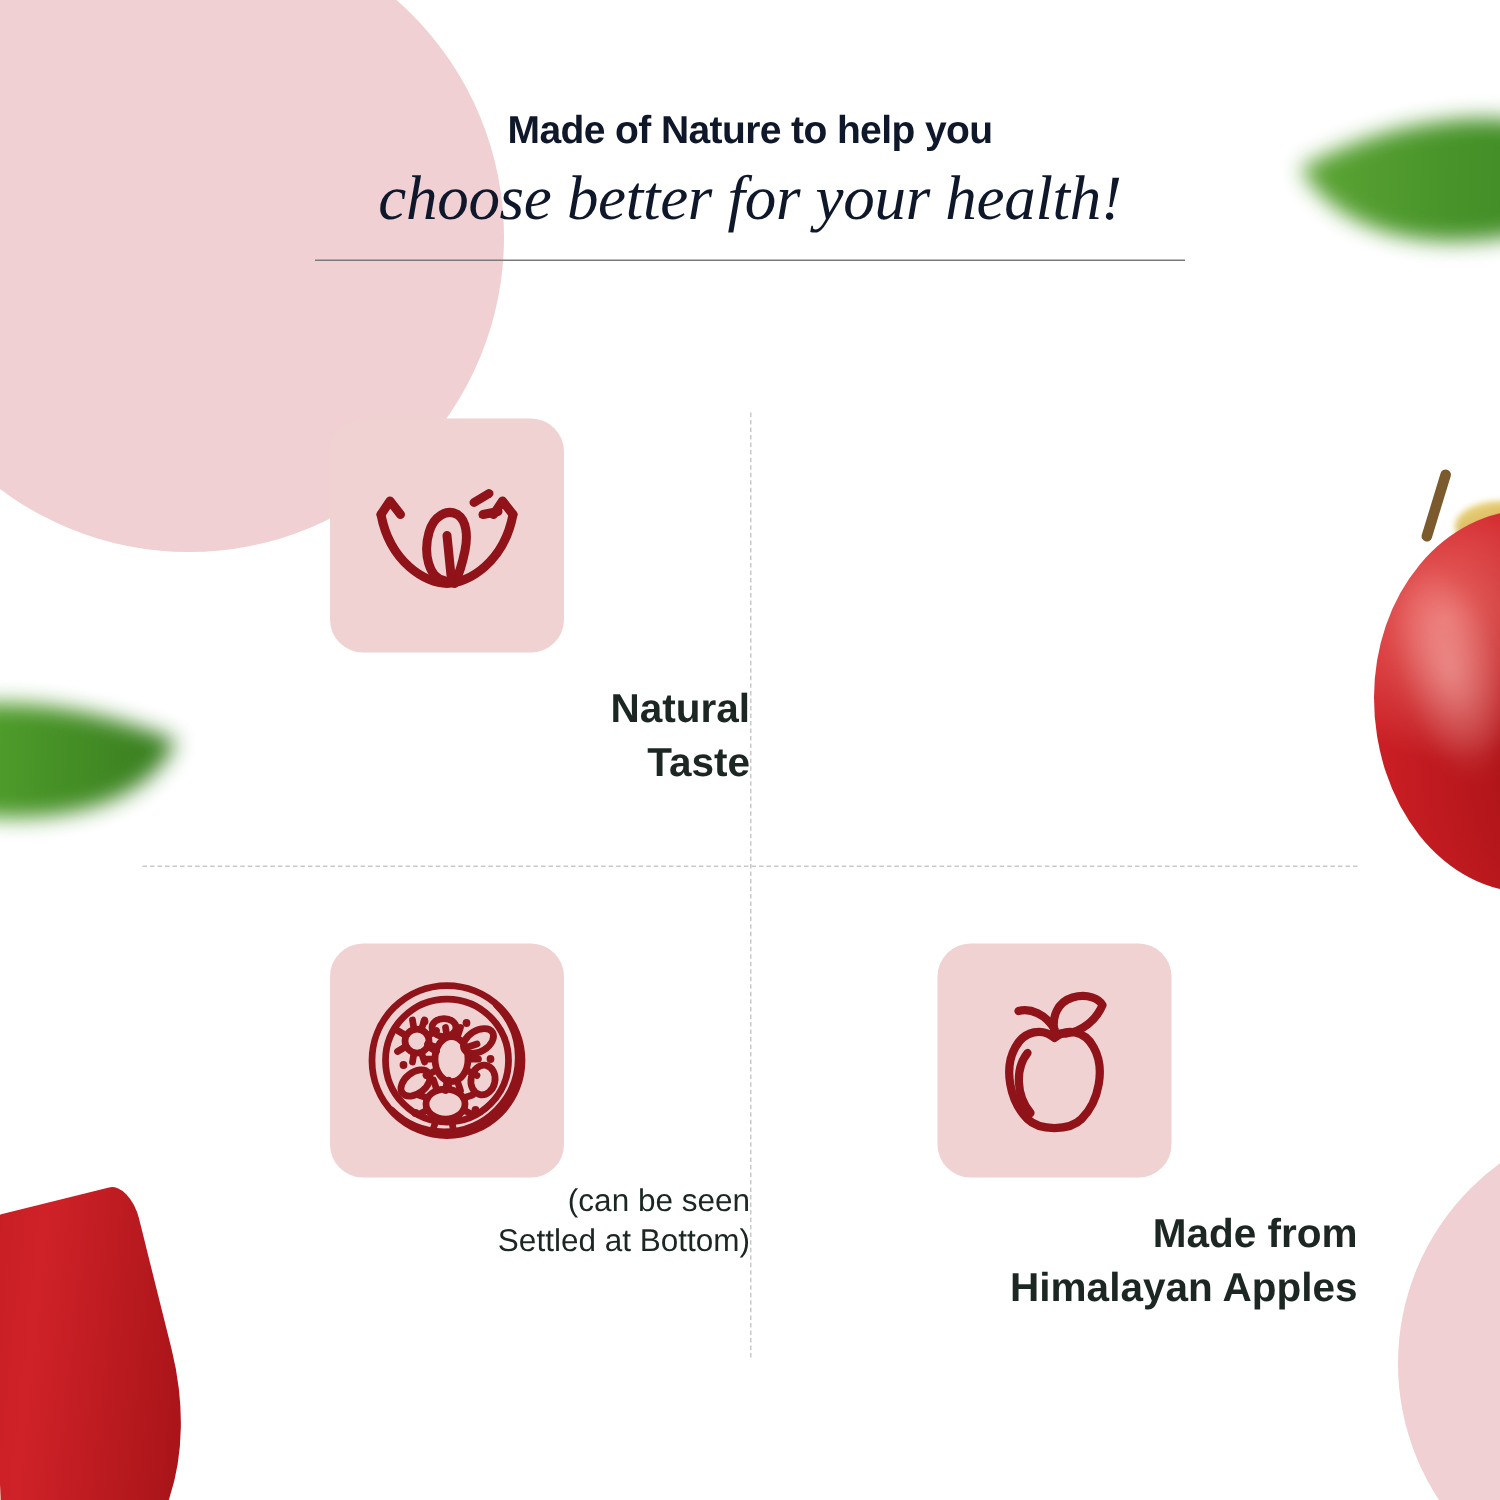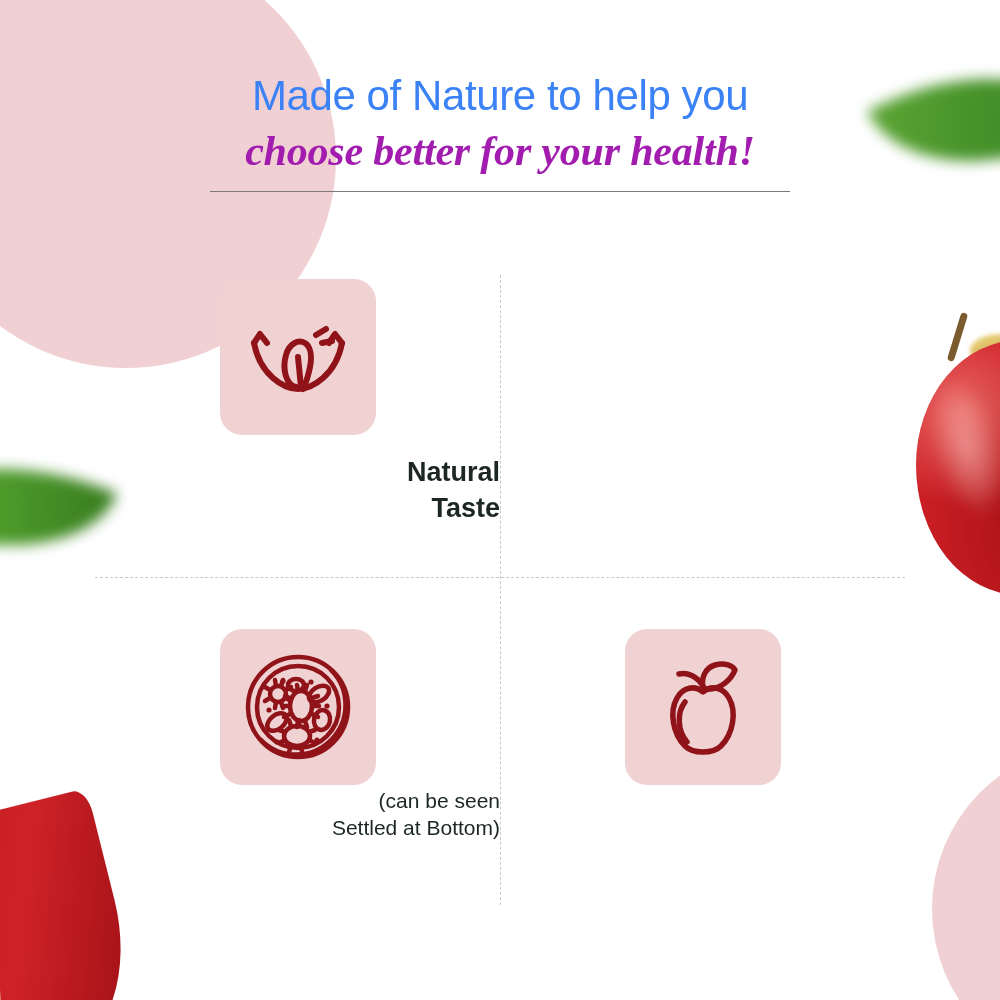--- a/index.html
+++ b/index.html
@@ -151,33 +151,33 @@
   
   .headline {
     position: absolute;
     left: 0;
     top: 72px;
     width: 1000px;
     text-align: center;
   }
   .headline-line1 {
     font-family: "Liberation Sans", sans-serif;
-    font-weight: 400;
-    font-size: 42px;
+    font-weight: 700;
+    font-size: 26px;
     letter-spacing: -0.4px;
-    color: #3b82f6;
+    color: #0f172a;
     line-height: 1.12;
   }
   .headline-line2 {
     font-family: "Liberation Serif", serif;
     font-style: italic;
-    font-weight: 700;
+    font-weight: 400;
     font-size: 42px;
     letter-spacing: -0.2px;
-    color: #a21caf;
+    color: #0f172a;
     line-height: 1.18;
     margin-top: 8px;
   }
   .headline-rule {
     margin: 14px auto 0 auto;
     width: 580px;
     height: 1px;
     background: #7a7a7a;
   }
 
@@ -342,16 +342,18 @@
       <div class="tile">
         <span>
           <svg width="100" height="106" viewBox="0 0 100 106" fill="none" stroke="#8f1318" stroke-width="5.5" stroke-linecap="round" stroke-linejoin="round">
             <path d="M50 32 C44 22, 34 18, 26 20"></path>
             <path d="M50 34 C48 24, 52 14, 62 11 C72 8, 80 12, 82 16 C78 26, 68 34, 58 35 C54 35, 51 35, 50 34 Z"></path>
             <path d="M50 38 C42 31, 30 33, 24 44 C16 58, 20 80, 32 92 C40 100, 60 100, 68 92 C80 80, 84 58, 76 44 C70 33, 58 31, 50 38 Z"></path>
             <path d="M32 48 C24 58, 24 76, 34 88"></path>
           </svg>
         </span>
       </div>
+      <div class="cell-label">Made from
+Himalayan Apples</div>
     </div>
   </div>
 
 </div>
 
 </body></html>

